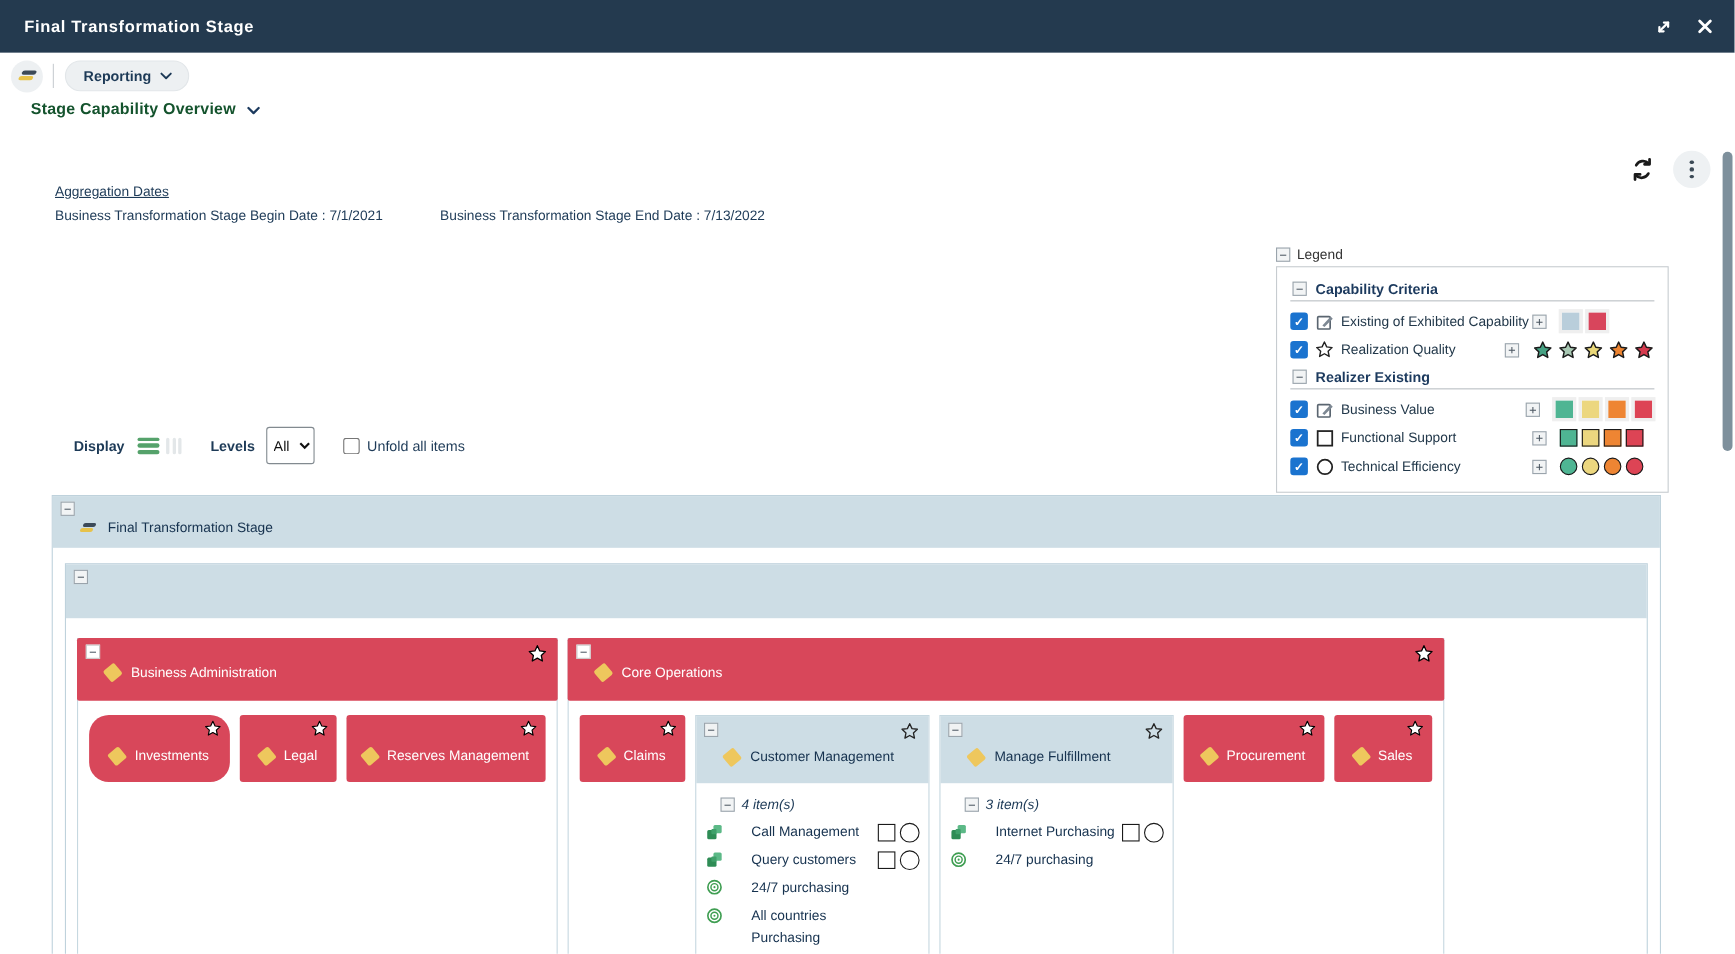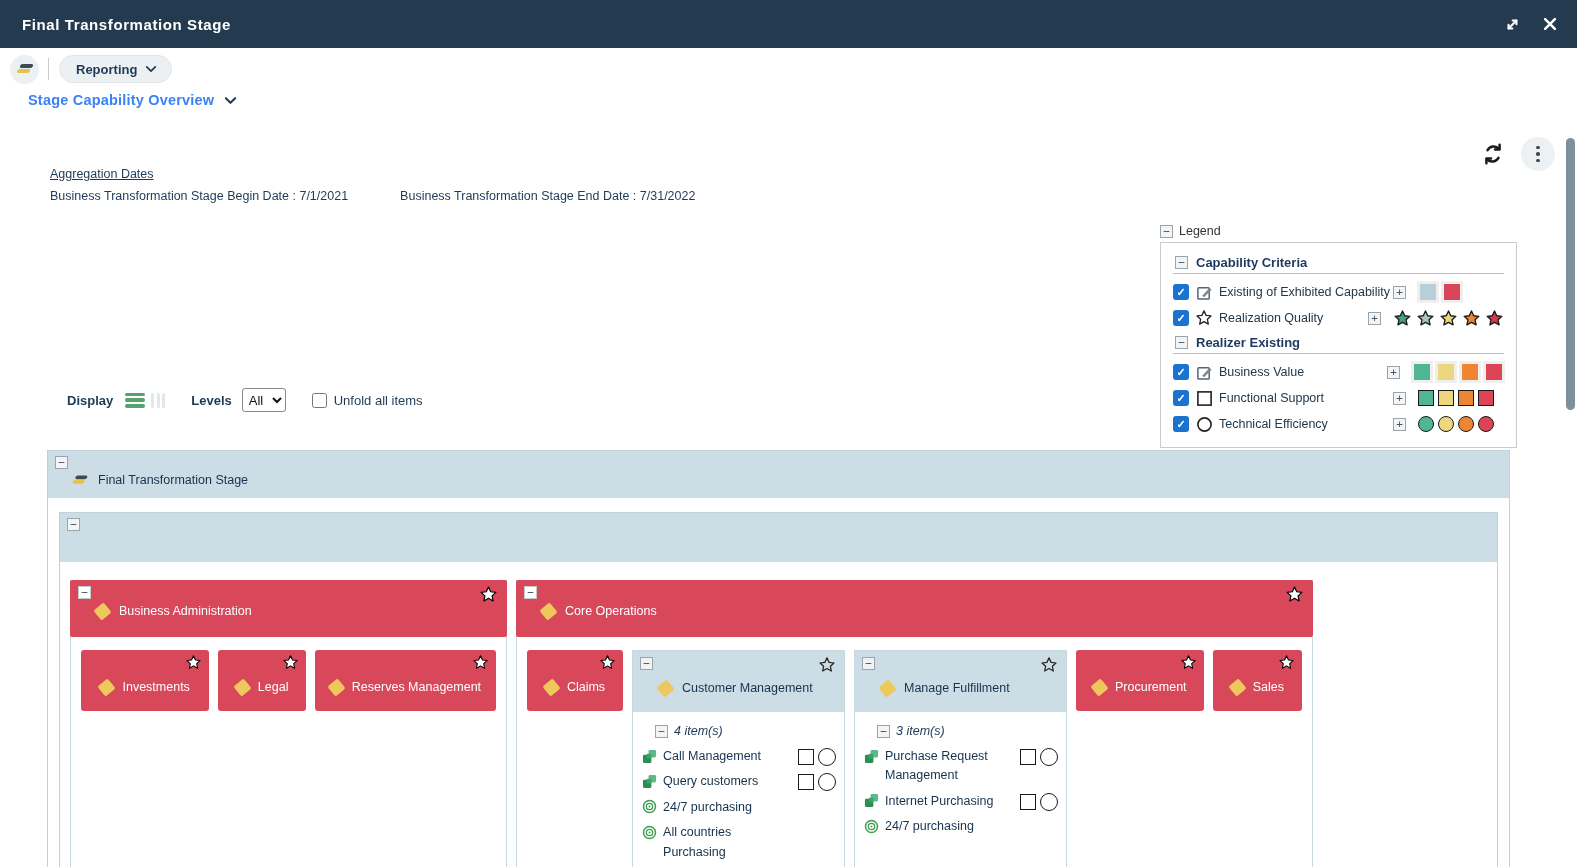--- a/index.html
+++ b/index.html
@@ -18,21 +18,21 @@
   .topbar { position:absolute; left:0; top:48px; width:1577px; height:42px;
     display:flex; align-items:center; padding:0 10px; background:#fff; }
   .circle-btn { width:29px; height:29px; border-radius:50%; background:#edf0f2; border:none;
     display:flex; align-items:center; justify-content:center; cursor:pointer; }
   .vdiv { width:1px; height:22px; background:#c9ced2; margin:0 10px 0 9px; }
   .pill { height:28px; border-radius:14px; background:#edf0f2; border:1px solid #e2e6e9;
     display:flex; align-items:center; gap:8px; padding:0 14px 0 16px; cursor:pointer;
     font-size:13px; color:#1d3a57; font-weight:600; font-family:inherit; }
 
   .report-row { position:absolute; left:28px; top:92px; display:flex; align-items:center; gap:10px; }
-  .report-title { font-size:14.5px; font-weight:700; color:#3b82f6; letter-spacing:.2px; }
+  .report-title { font-size:14.5px; font-weight:700; color:#14532d; letter-spacing:.2px; }
 
   
   .stage-icon { position:relative; width:16px; height:11px; display:inline-block; }
   .stage-icon .b1, .stage-icon .b2 { position:absolute; left:0; width:13px; height:4px; border-radius:2px; transform:skewX(-18deg); }
   .stage-icon .b1 { top:0; left:3px; background:#3c4a58; }
   .stage-icon .b2 { top:5px; background:#e7c24a; }
 
   
   .map-icon { position:relative; width:16px; height:15px; display:inline-block; }
   .map-icon i { position:absolute; width:7px; height:7px; background:#eecb5f; transform:rotate(45deg); border-radius:1px; }
@@ -80,21 +80,21 @@
   .sw.circle-border { border:1.6px solid #1a1a1a; border-radius:50%; }
   .lg-star { display:inline-block; }
 
   
   .controls { position:absolute; left:67px; top:388px; display:flex; align-items:center; font-size:13px; color:#1d3a57; }
   .ctrl-label { font-weight:600; }
   .hamburger { width:20px; height:15px; display:inline-flex; flex-direction:column; justify-content:space-between; margin:0 6px 0 12px; cursor:pointer; }
   .hamburger i { height:3.2px; border-radius:2px; background:#55a26b; }
   .colsicon { width:14px; height:15px; display:inline-flex; gap:2.5px; margin-right:26px; cursor:pointer; }
   .colsicon i { width:3.2px; height:100%; border-radius:2px; background:#e3e7e9; }
-  .levels-select { margin-left:10px; height:24px; min-width:44px; border:1px solid #828a90; border-radius:3px;
+  .levels-select { margin-left:10px; height:34px; min-width:44px; border:1px solid #828a90; border-radius:3px;
     font-size:13px; font-family:inherit; color:#111; padding:0 2px; background:#fff; }
   .unfold { display:flex; align-items:center; gap:7px; margin-left:26px; }
   .unfold input { width:15px; height:15px; accent-color:#2a7de1; }
 
   
   .map-outer { position:absolute; left:47px; top:450px; width:1463px; height:460px;
     border:1px solid #bfd2dc; background:#fff; }
   .blue-head { background:var(--headblue); position:relative; }
   .map-outer > .blue-head { height:47px; }
   .head-inner { display:flex; align-items:center; gap:10px; padding:22px 0 0 24px; }
@@ -121,28 +121,28 @@
 
   .cap-panel { border:1px solid #c6d8e0; background:#fff; width:215px; align-self:stretch; }
   .panel-head { position:relative; height:61px; background:var(--headblue); }
   .panel-head .pm { position:absolute; left:7px; top:6px; background:#f0f2f3; }
   .panel-head .star-pos { position:absolute; right:8px; top:5px; }
   .panel-head .head-inner { padding:30px 0 0 26px; }
   .panel-body { padding:12px 8px 8px 8px; }
   .count-row { display:flex; align-items:center; gap:6px; margin:0 0 9px 14px; }
   .count-label { font-size:12.5px; font-style:italic; color:#1d3a57; }
   .cap-item { display:flex; align-items:flex-start; gap:6px; margin-bottom:6px; cursor:pointer; }
-  .cap-item-label { font-size:12.5px; color:#16324f; line-height:1.55; max-width:133px; }
+  .cap-item-label { font-size:12.5px; color:#16324f; line-height:1.55; max-width:133px;margin-left:20px; }
   .indicators { margin-left:auto; display:flex; align-items:center; gap:4px; padding-top:1px; }
   .ind-square { width:16px; height:16px; border:1.6px solid #1a1a1a; background:#fff; }
   .ind-circle { width:18px; height:18px; border:1.6px solid #1a1a1a; border-radius:50%; background:#fff; }
   .item-icon { width:16px; height:16px; flex:0 0 auto; display:inline-flex; align-items:center; justify-content:center; padding-top:2px; }
 
   
-  .w-investments { width:129px; } .w-legal { width:88px; } .w-reserves { width:182px; }
+  .w-investments { width:129px;border-radius:18px; } .w-legal { width:88px; } .w-reserves { width:182px; }
   .w-claims { width:97px; } .w-procurement { width:129px; } .w-sales { width:90px;padding-left:19px; }
   .g-ba { width:437px; } .g-co { width:797px; }
 
   
   .scrollbar { position:absolute; right:1px; top:120px; width:12px; height:747px; }
   .scroll-thumb { position:absolute; right:1px; top:18px; width:9px; height:272px; border-radius:5px; background:#7e909c; cursor:pointer; }
 </style>
 </head>
 <body>
 
@@ -203,21 +203,21 @@
         <i></i>
         <i></i>
         <i></i>
       </button>
   </div>
 
   <div class="agg">
     <div class="agg-heading">Aggregation Dates</div>
     <div class="agg-dates">
       <span>Business Transformation Stage Begin Date : 7/1/2021</span>
-      <span>Business Transformation Stage End Date : 7/31/2022</span>
+      <span>Business Transformation Stage End Date : 7/13/2022</span>
     </div>
   </div>
 
   <div class="legend-wrap">
     <div class="legend-title-row">
       <span class="pm gray">−</span>
       <span>Legend</span>
     </div>
     <div class="legend-panel" id="legend-panel">
         <div class="lg-section-head">
@@ -529,34 +529,20 @@
                   <span class="count-label">3 item(s)</span>
                 </div>
                 <div class="cap-item">
                   <span class="item-icon">
                     <svg viewBox="0 0 16 16" width="15" height="15">
                         <rect x="1" y="6" width="9" height="9" rx="1.5" fill="#2e8c55"></rect>
                         <rect x="7" y="1" width="8" height="8" rx="1.5" fill="#5cb987"></rect>
                         <rect x="5" y="5" width="5" height="5" rx="1" fill="#3fa06a"></rect>
                       </svg>
                   </span>
-                  <span class="cap-item-label">Purchase Request Management</span>
-                  <span class="indicators">
-                      <span class="ind-square"></span>
-                      <span class="ind-circle"></span>
-                    </span>
-                </div>
-                <div class="cap-item">
-                  <span class="item-icon">
-                    <svg viewBox="0 0 16 16" width="15" height="15">
-                        <rect x="1" y="6" width="9" height="9" rx="1.5" fill="#2e8c55"></rect>
-                        <rect x="7" y="1" width="8" height="8" rx="1.5" fill="#5cb987"></rect>
-                        <rect x="5" y="5" width="5" height="5" rx="1" fill="#3fa06a"></rect>
-                      </svg>
-                  </span>
                   <span class="cap-item-label">Internet Purchasing</span>
                   <span class="indicators">
                       <span class="ind-square"></span>
                       <span class="ind-circle"></span>
                     </span>
                 </div>
                 <div class="cap-item">
                   <span class="item-icon">
                     <svg viewBox="0 0 16 16" width="15" height="15" fill="none" stroke="#3f9e52">
                         <circle cx="8" cy="8" r="6.4" stroke-width="1.6"></circle>

